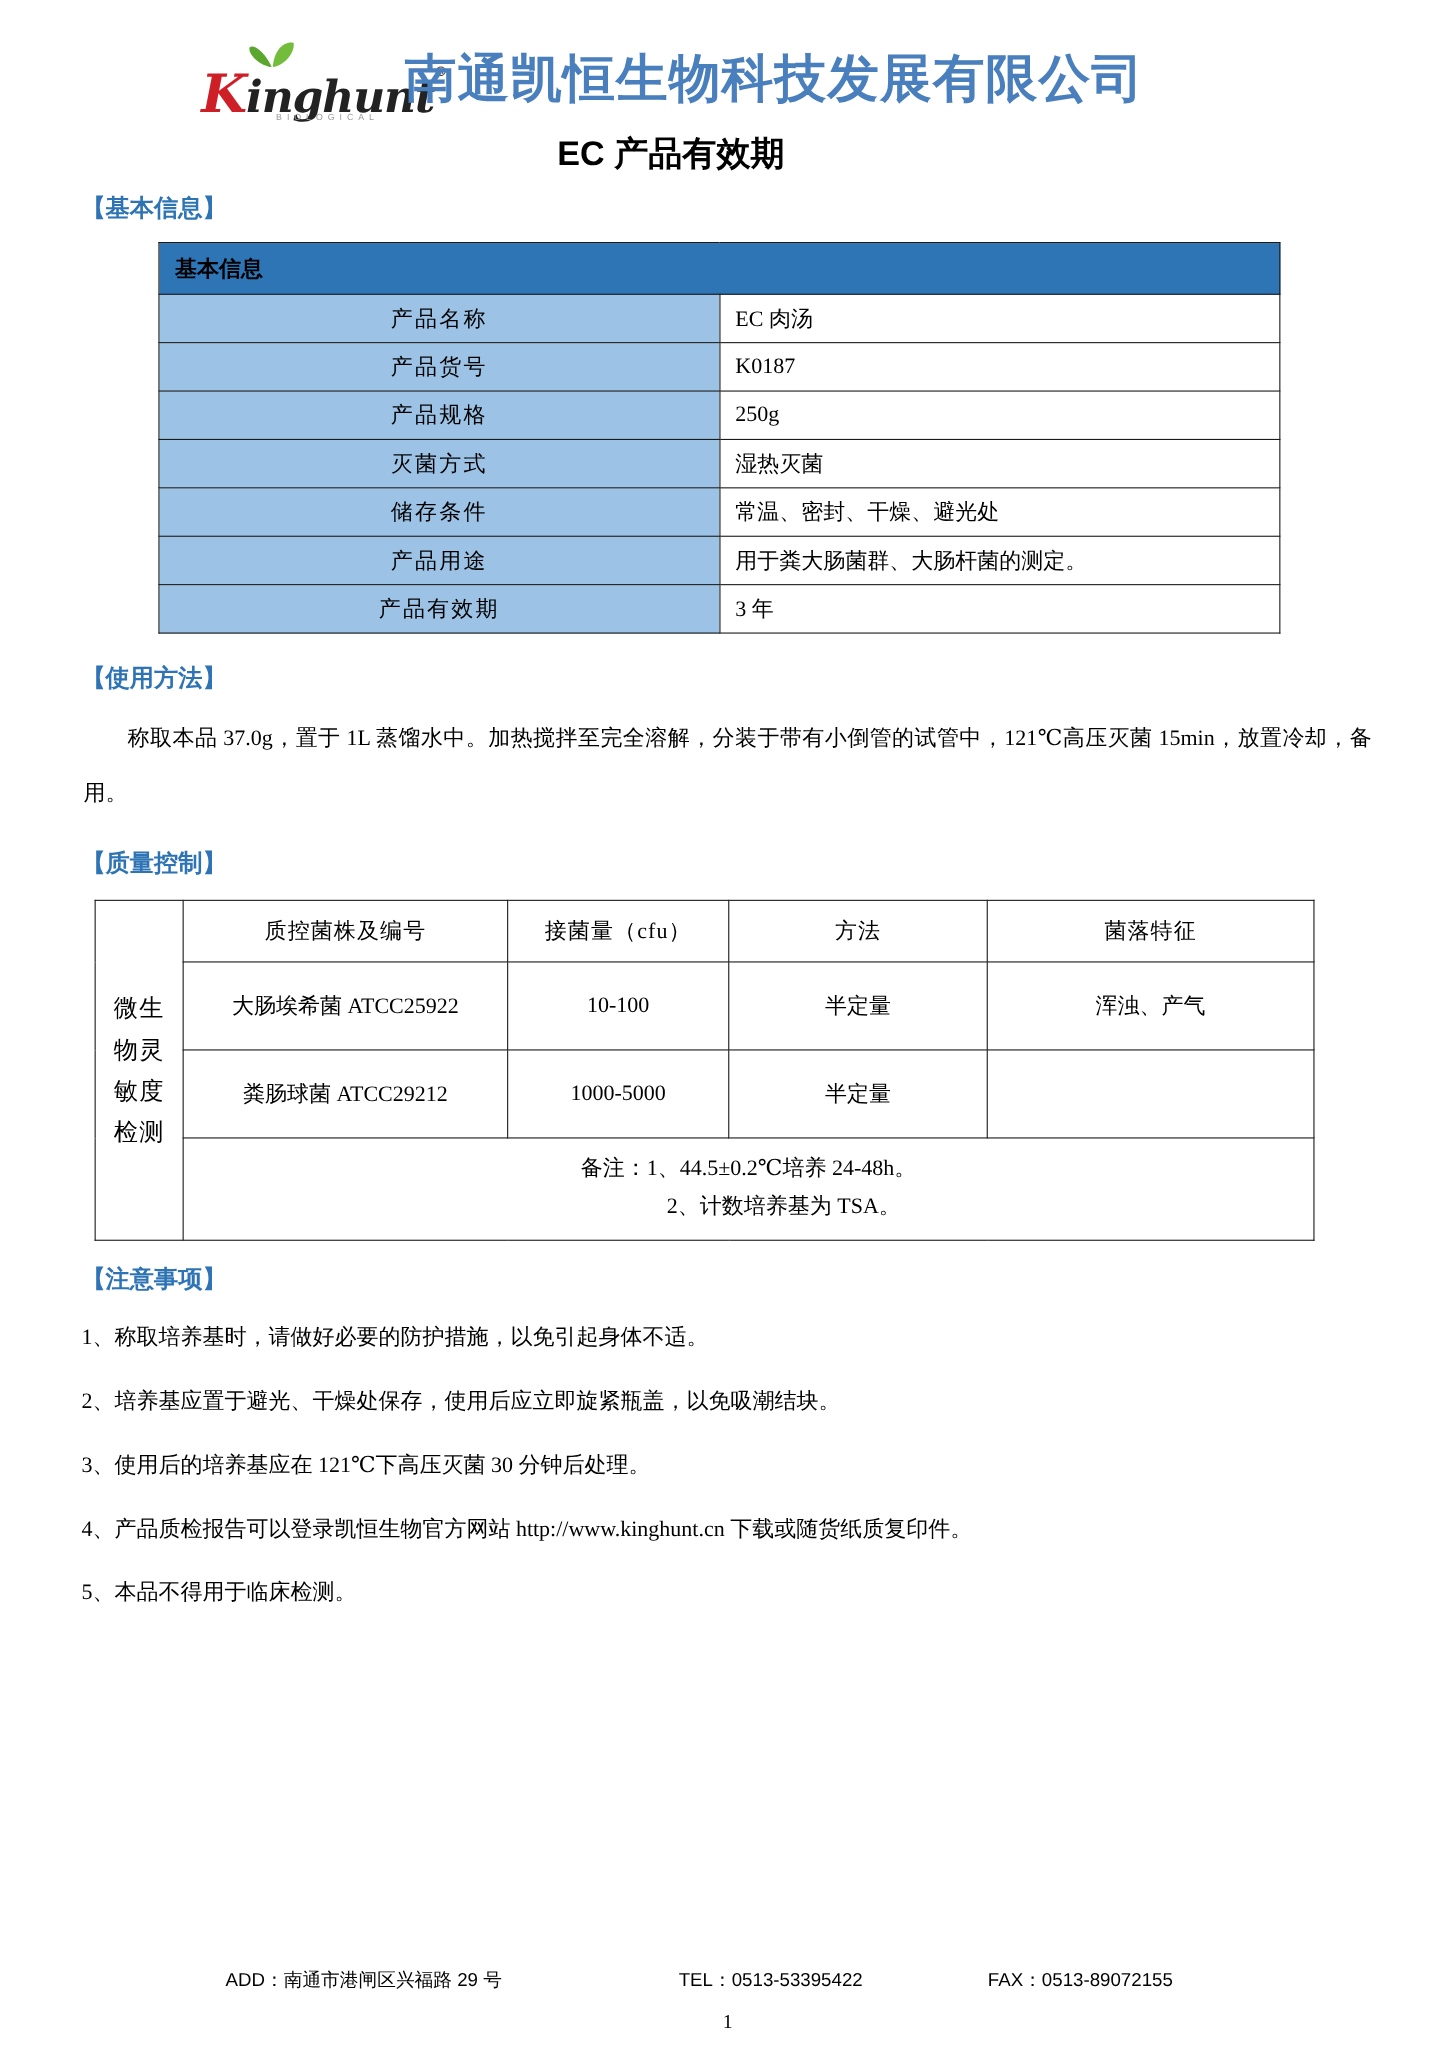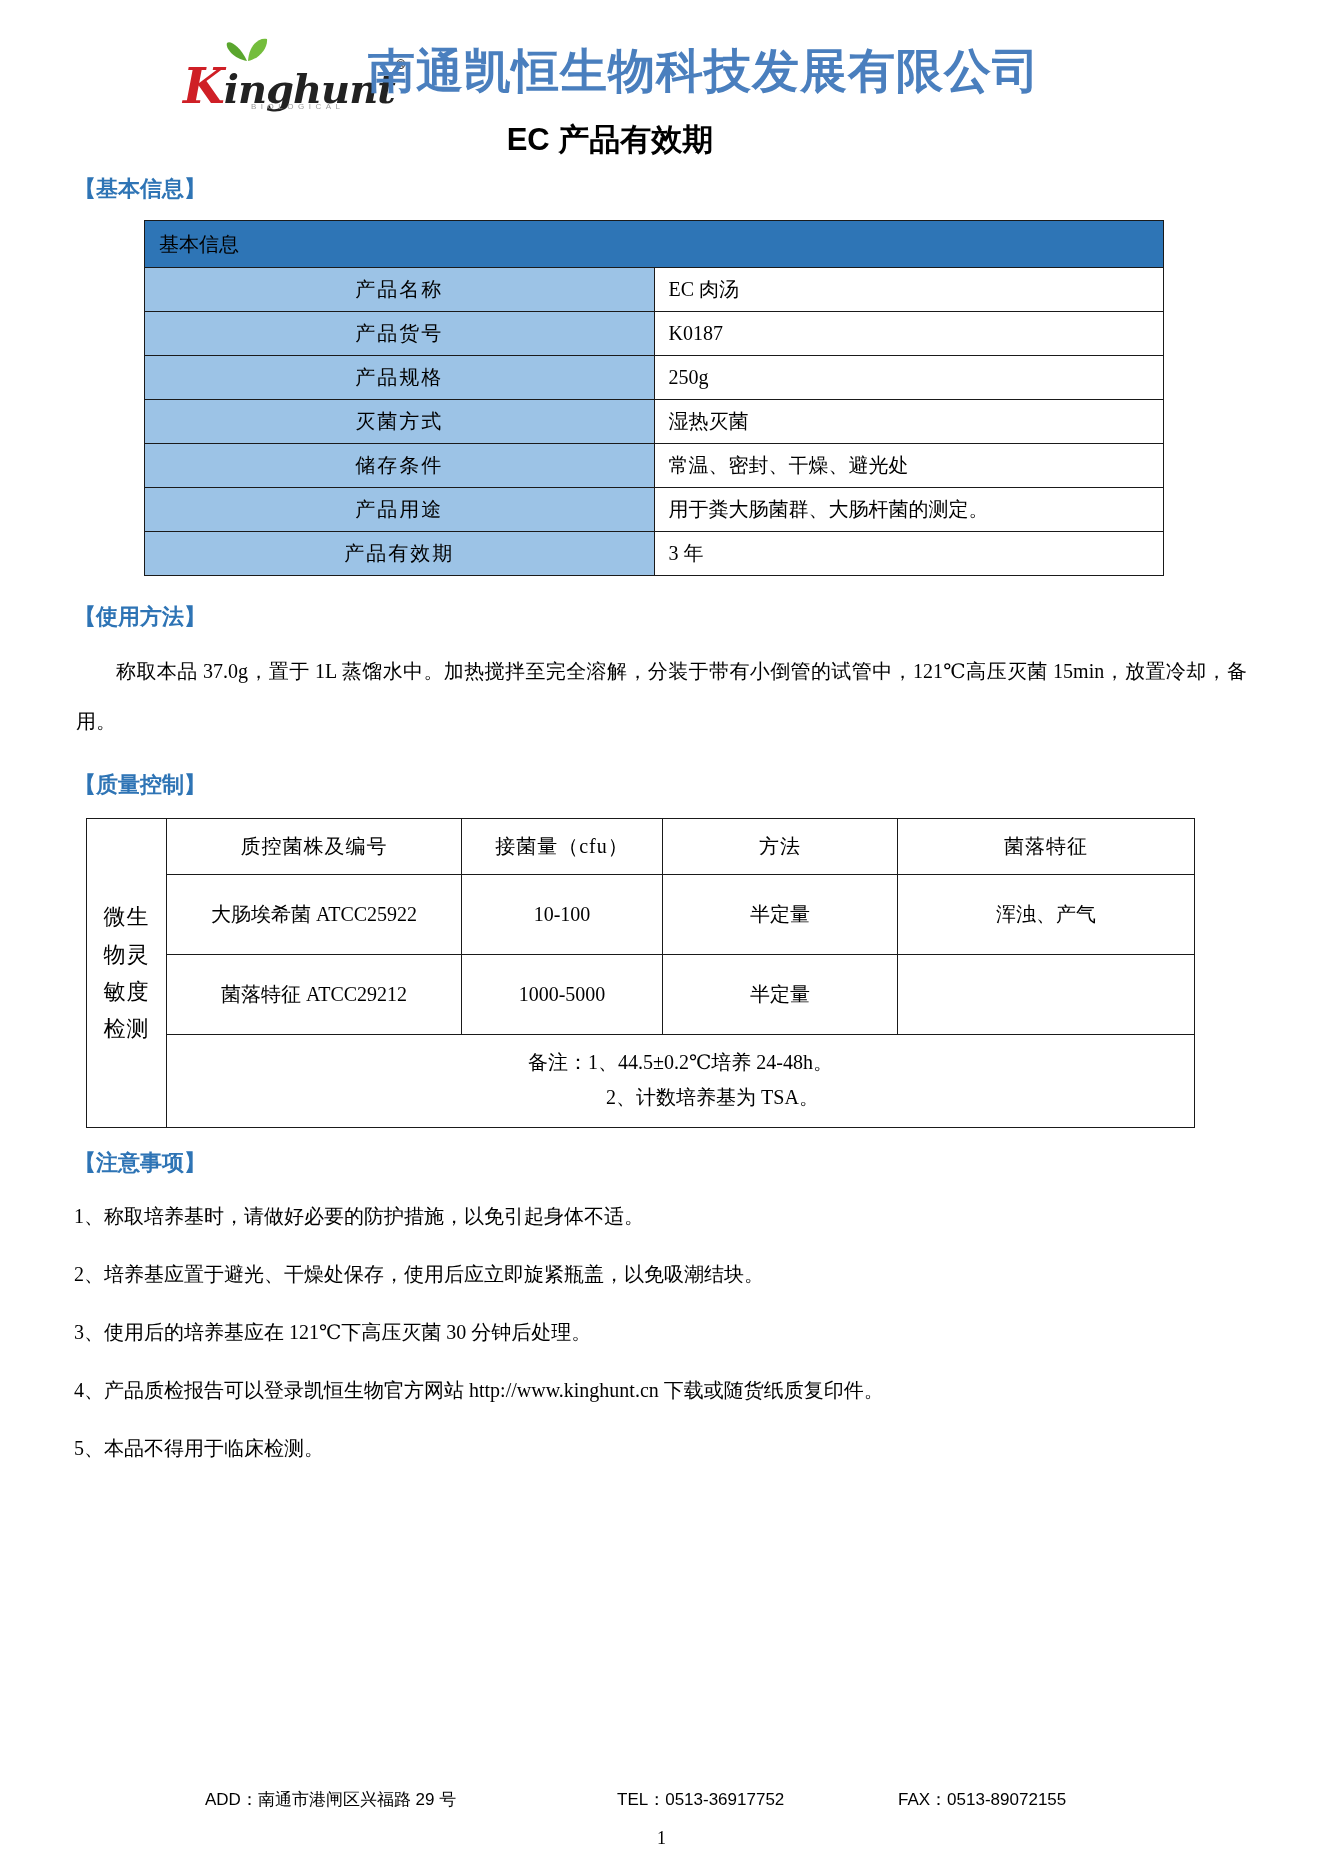--- a/index.html
+++ b/index.html
@@ -85,21 +85,21 @@
     table-layout: fixed;
     font-size: 20px;
   }
   .basic-table td {
     border: 1.5px solid #1a1a1a;
     height: 44px;
     vertical-align: middle;
   }
   .basic-table .th-band {
     background: #2e75b6;
-    font-weight: normal;
+    font-weight: bold;
     font-family: "Liberation Sans", sans-serif;
     padding-left: 14px;
     height: 47px;
     color: #000;
   }
   .basic-table .cell-label {
     background: #9cc3e6;
     width: 238px;
     text-align: center;
     letter-spacing: 2px;
@@ -248,21 +248,21 @@
       <th class="col-method">方法</th>
       <th class="col-feature">菌落特征</th>
     </tr>
     <tr class="qc-row">
       <td>大肠埃希菌 ATCC25922</td>
       <td>10-100</td>
       <td>半定量</td>
       <td>浑浊、产气</td>
     </tr>
     <tr class="qc-row">
-      <td>菌落特征 ATCC29212</td>
+      <td>粪肠球菌 ATCC29212</td>
       <td>1000-5000</td>
       <td>半定量</td>
       <td></td>
     </tr>
     <tr>
       <td class="qc-notes-cell" colspan="4">
         <div class="qc-note-line">备注：1、44.5±0.2℃培养 24-48h。</div>
         <div class="qc-note-line indent">2、计数培养基为 TSA。</div>
       </td>
     </tr>
@@ -273,18 +273,18 @@
   <div class="precautions">
     <div class="precaution-item">1、称取培养基时，请做好必要的防护措施，以免引起身体不适。</div>
     <div class="precaution-item">2、培养基应置于避光、干燥处保存，使用后应立即旋紧瓶盖，以免吸潮结块。</div>
     <div class="precaution-item">3、使用后的培养基应在 121℃下高压灭菌 30 分钟后处理。</div>
     <div class="precaution-item">4、产品质检报告可以登录凯恒生物官方网站 http://www.kinghunt.cn 下载或随货纸质复印件。</div>
     <div class="precaution-item">5、本品不得用于临床检测。</div>
   </div>
 
   <div class="footer-line">
     <span class="footer-add">ADD：南通市港闸区兴福路 29 号</span>
-    <span class="footer-tel">TEL：0513-36917752</span>
+    <span class="footer-tel">TEL：0513-53395422</span>
     <span class="footer-fax">FAX：0513-89072155</span>
   </div>
   <div class="page-number">1</div>
 
 </div>
 
 </body></html>

